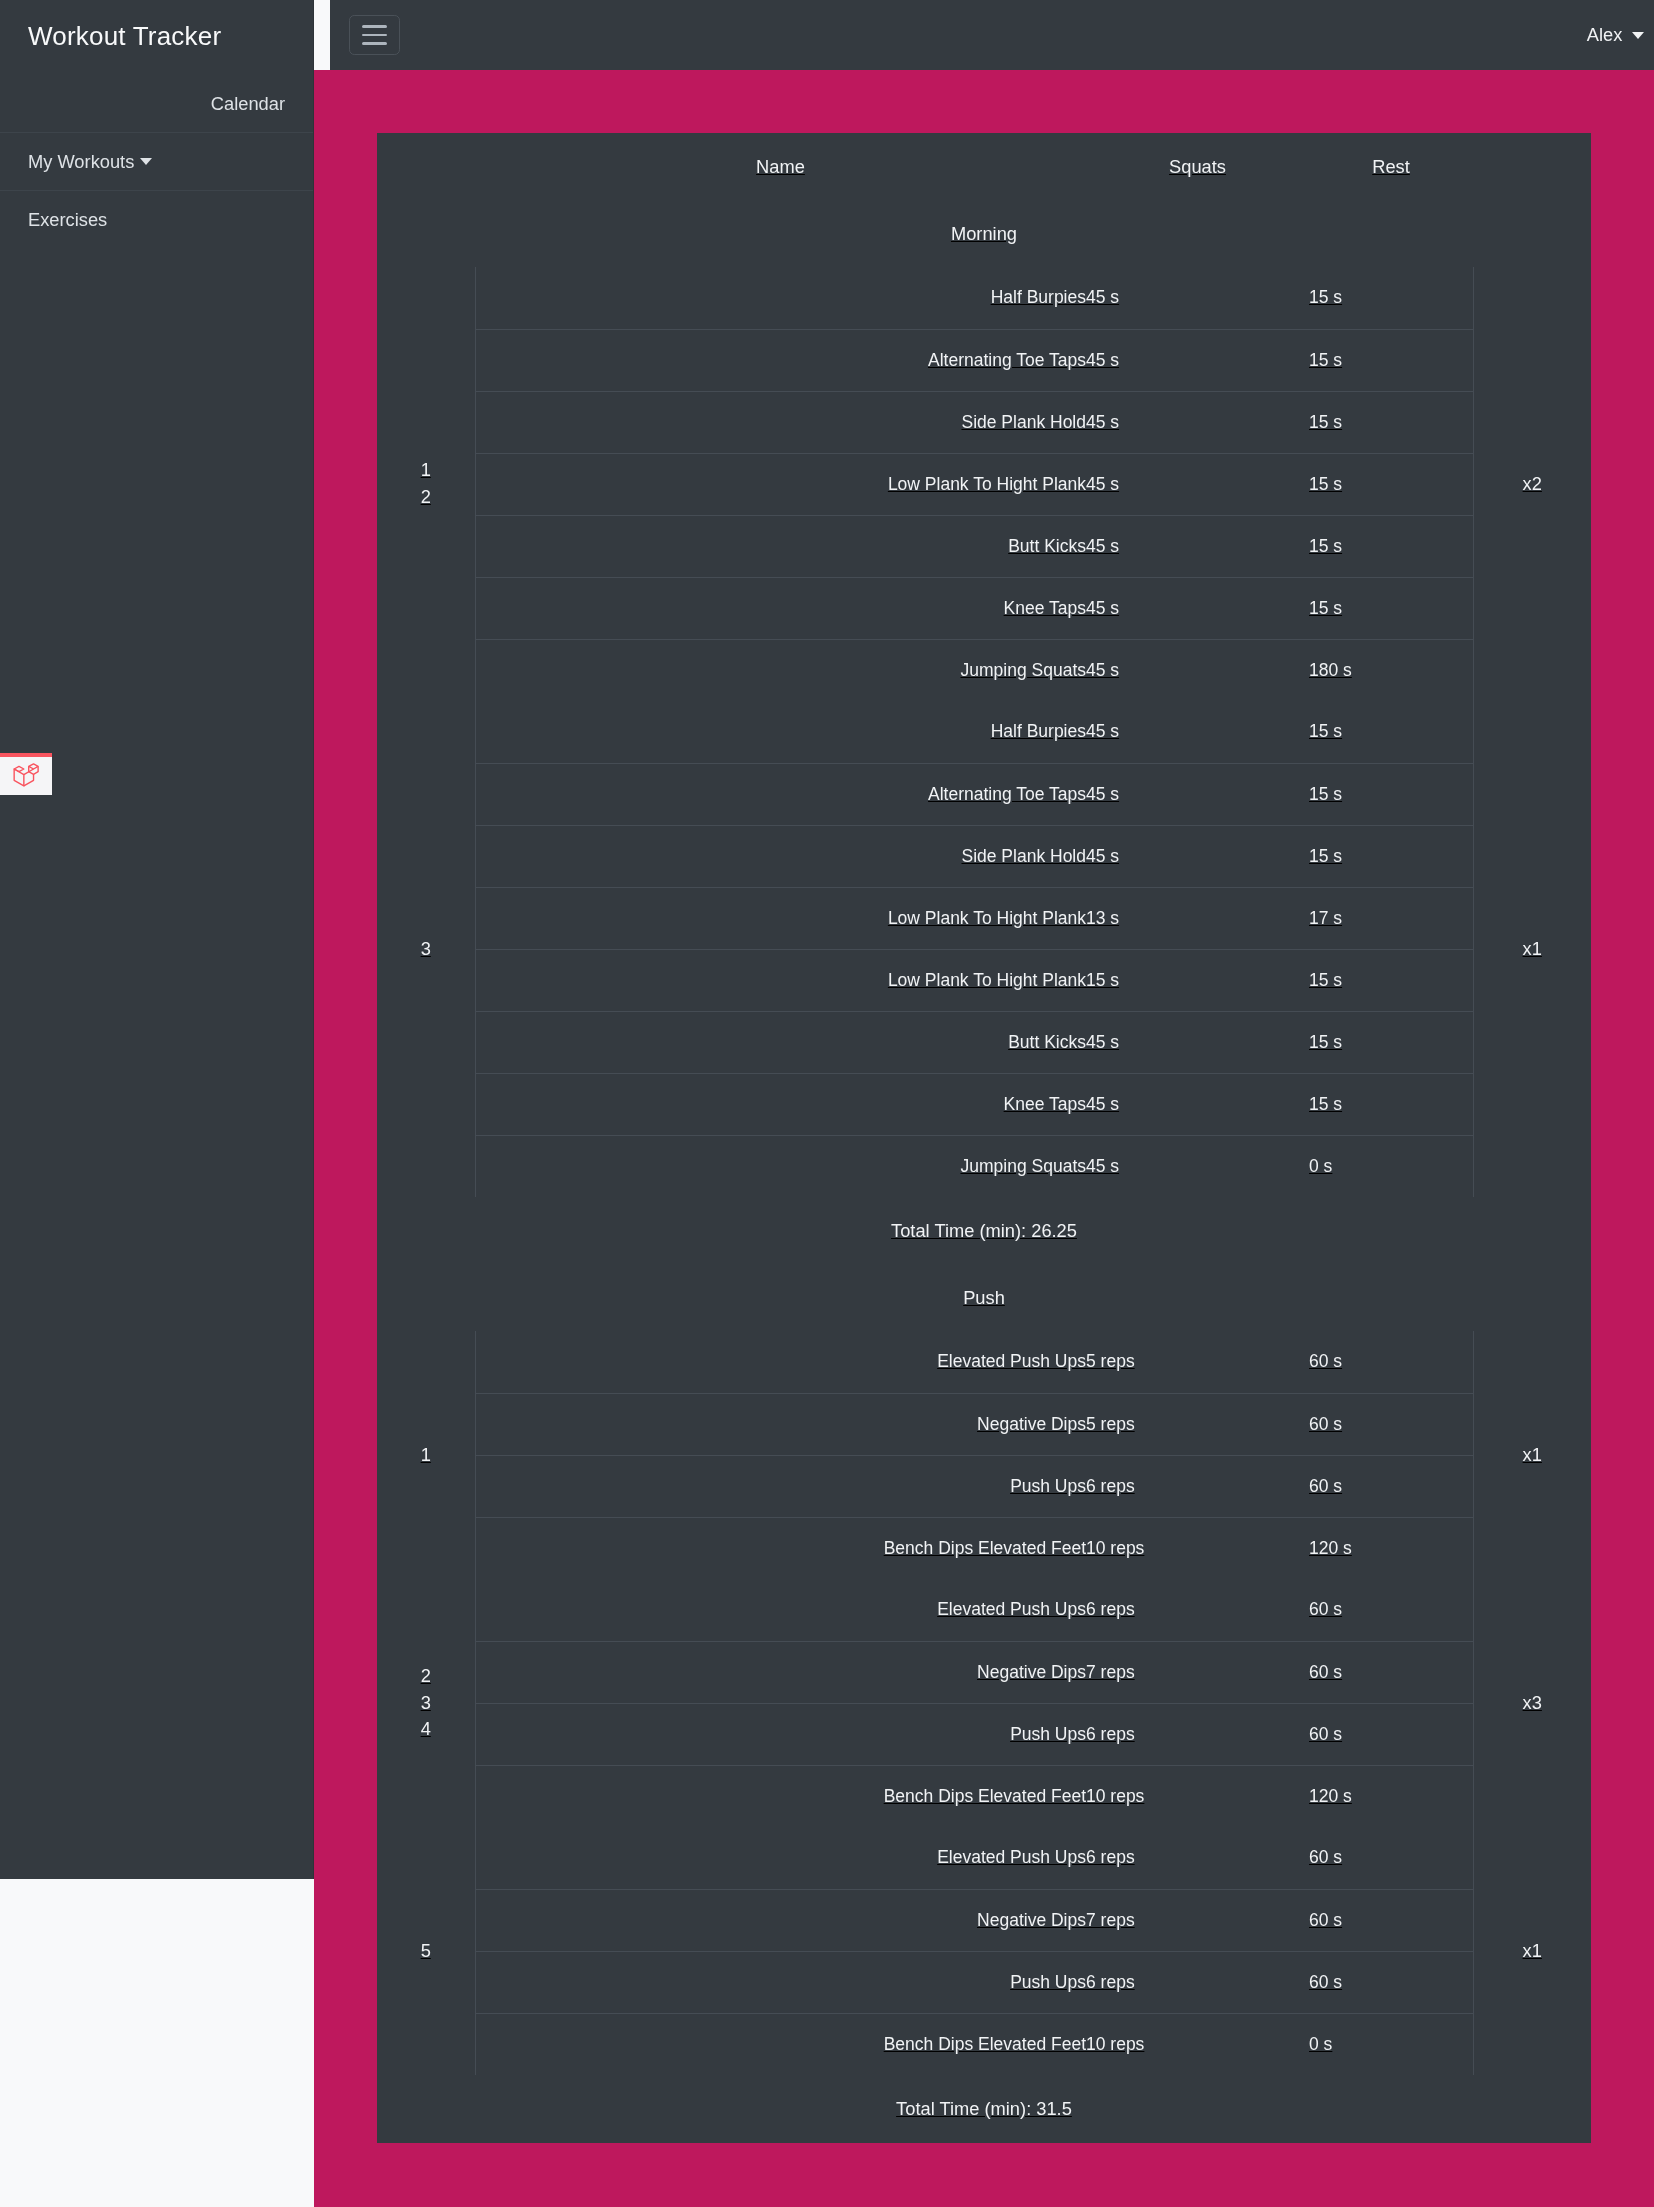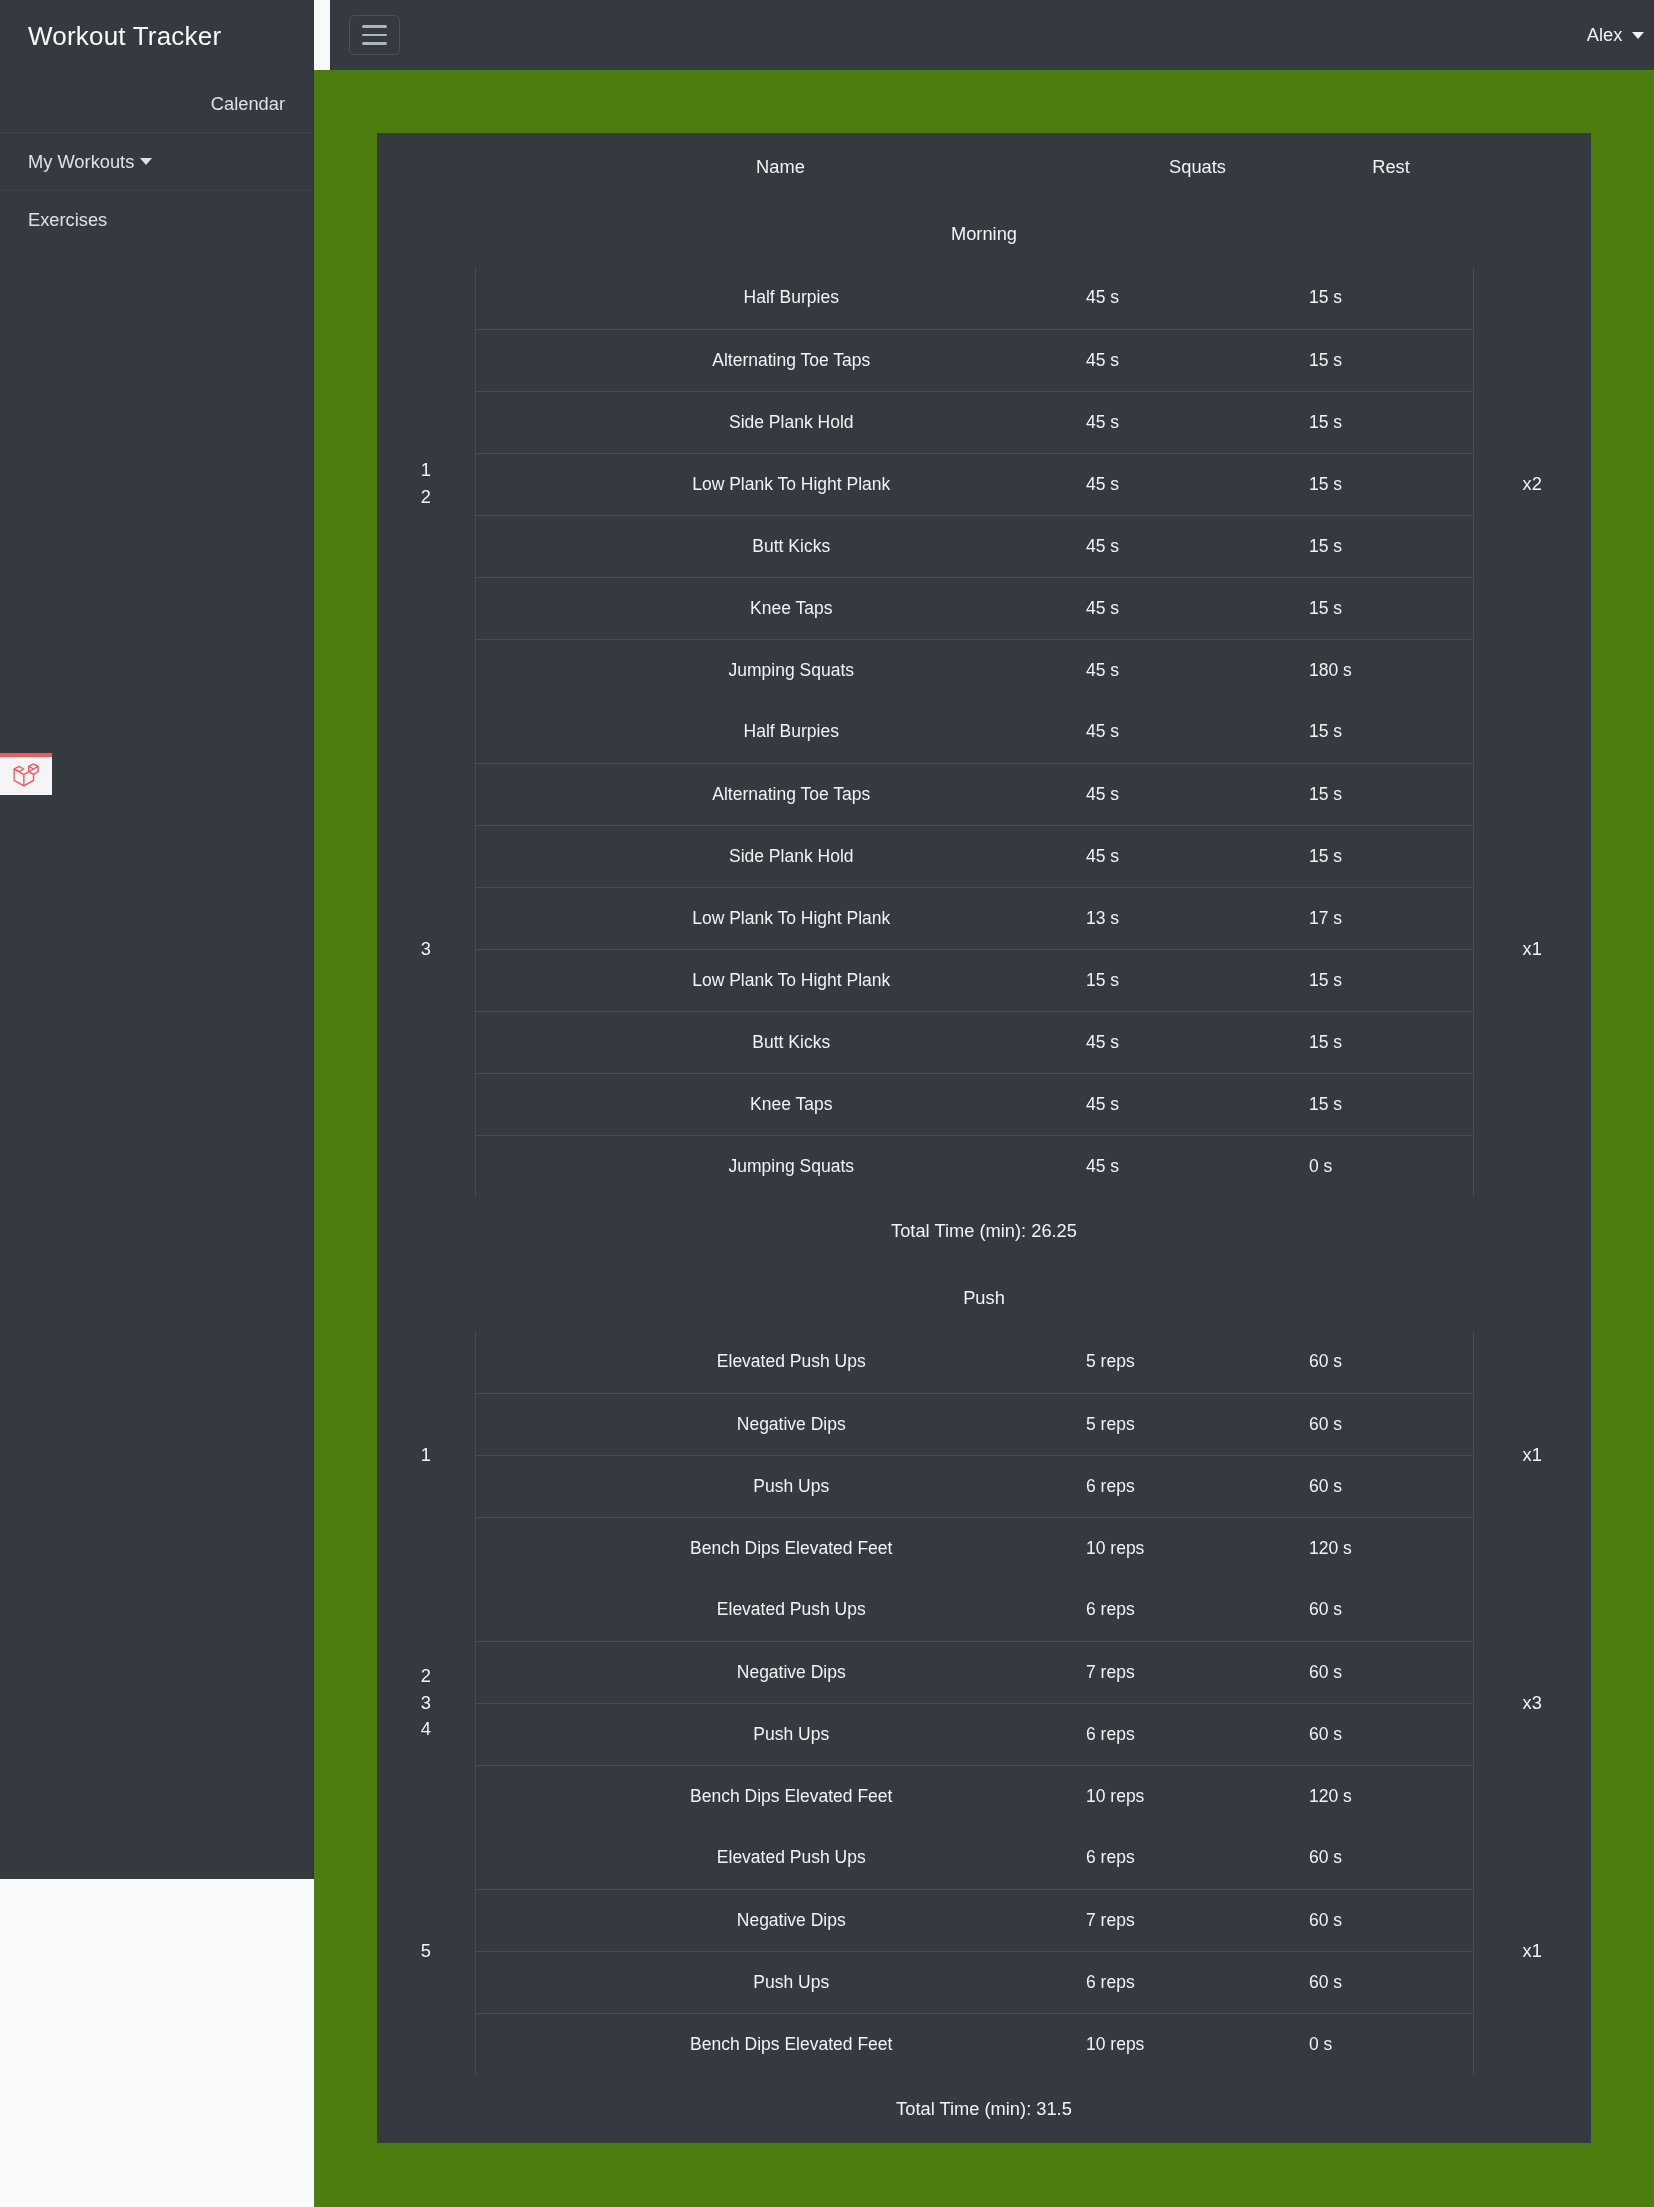--- a/index.html
+++ b/index.html
@@ -93,22 +93,23 @@
     border-left: 6.1px solid transparent;
     border-right: 6.1px solid transparent;
     border-top: 7px solid #f1f3f5;
     position: relative; top: 0.9px;
   }
 
   
   #content {
     position: absolute; left: 314px; top: 70px;
     width: 1340px; min-height: 2137px;
-    background: #4d7c0f;
+    background: #be185d;
     padding: 63px 0 0 0;
+    text-decoration: underline;
   }
   .table-wrap {
     margin: 0 auto;
     width: 1214px;
   }
   table.wk {
     width: 100%;
     border-collapse: collapse;
     background: #343a40;
     color: #f1f3f5;
@@ -146,21 +147,21 @@
     height: 68px;
     text-align: center;
     font-size: 18.3px;
     background: #343a40;
     border-top: 1.7px solid #4b5560;
   }
 
   .ex-row td { height: 62px; }
   .ex-row td.c-name {
     padding-left: 21px;
-    text-align: center;
+    text-align: right;
     border-top: 0.9px solid #454c54;
     border-left: 0.9px solid #454c54;
   }
   .ex-row td.c-amount,
   .ex-row td.c-rest {
     text-align: left;
     border-top: 0.9px solid #454c54;
   }
   .ex-row.first-in-group td.c-name,
   .ex-row.first-in-group td.c-amount,

